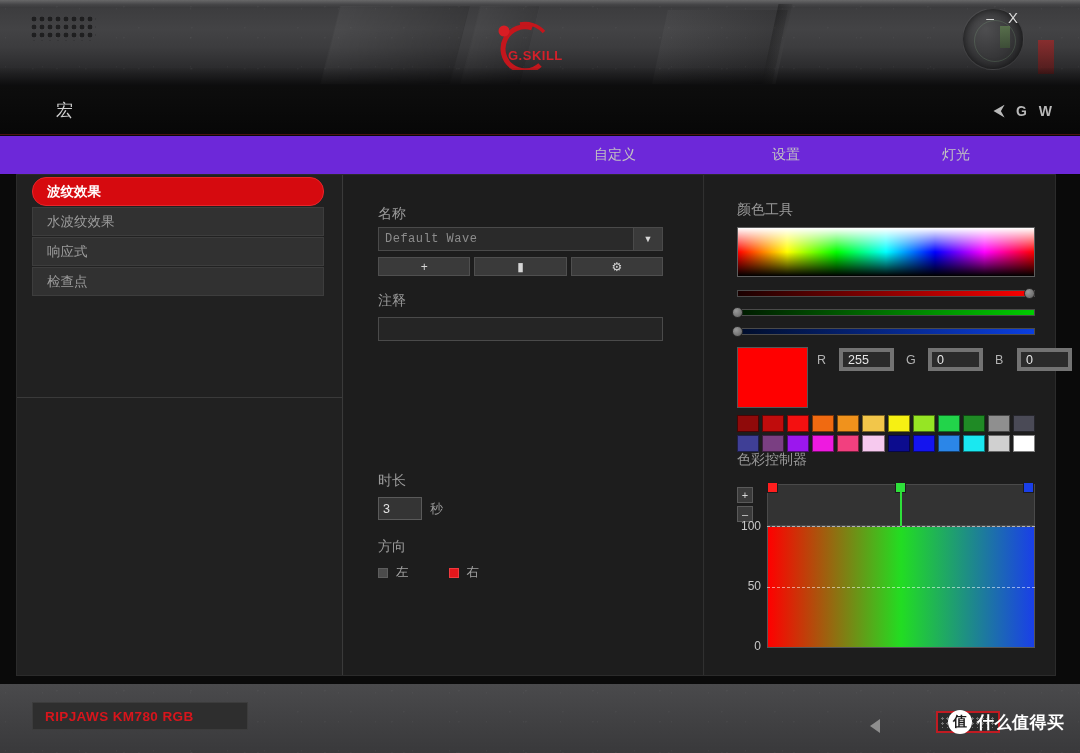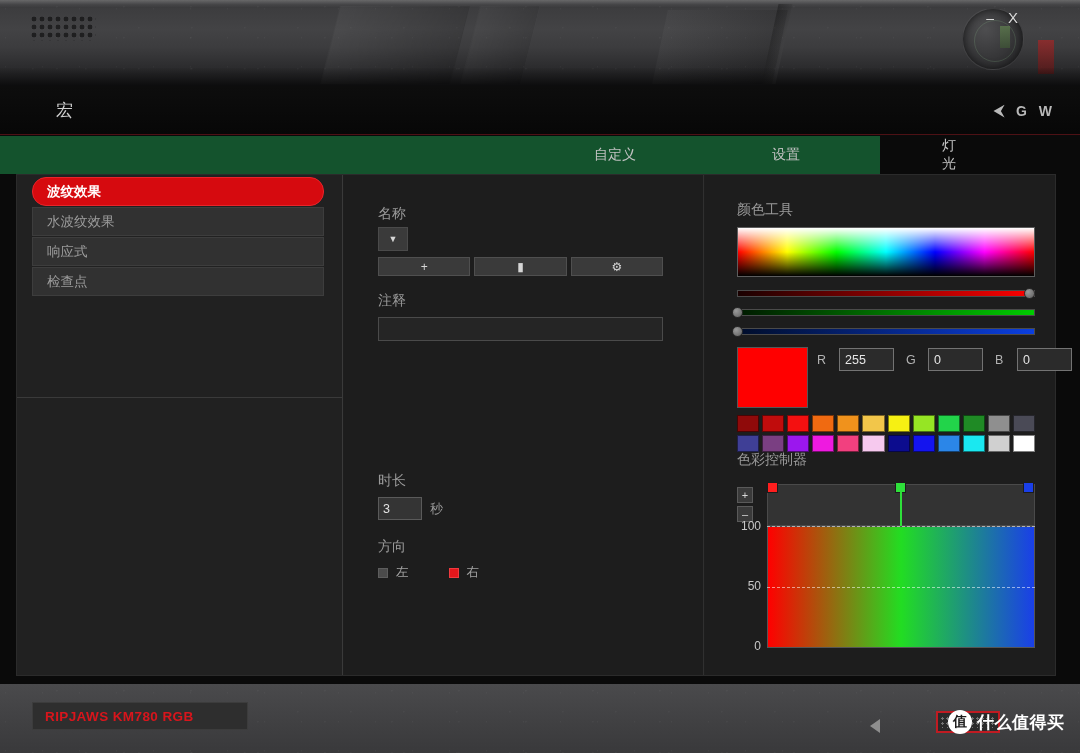--- a/index.html
+++ b/index.html
@@ -114,22 +114,22 @@
   .nav-macro { left:56px; color:#cfcfcf; }
   .nav-light { left:212px; color:#cf1d24; }
   .nav-right {
     position:absolute; right:28px; top:0; height:49px;
     display:flex; align-items:center; gap:12px;
   }
   .nav-right .glyph { color:#b9b9b9; font-size:14px; font-weight:bold; cursor:pointer; }
 
   
   .tabrow {
-    position:absolute; left:0; top:136px; width:880px; height:38px;
-    background:#14532d;
+    position:absolute; left:0; top:136px; width:1080px; height:38px;
+    background:#6d28d9;
   }
   .tab {
     position:absolute; top:0; height:38px; display:flex; align-items:center;
     font-size:14px; color:#c2c2c2; cursor:pointer;
   }
   .tab.t0 { left:594px; }
   .tab.t1 { left:772px; }
   .tab.t2 { left:942px; }
 
   
@@ -235,21 +235,21 @@
   .knob-b { left:27px; top:151px; }
 
   .preview-swatch {
     position:absolute; left:32px; top:172px; width:71px; height:61px;
     background:#ff0000; border:1px solid #565656;
   }
   .rgb-row { position:absolute; left:112px; top:173px; display:flex; align-items:center; }
   .rgb-grp { display:flex; align-items:center; }
   .rgb-lbl { width:22px; font-size:12.5px; color:#b3b3b3; text-align:left; }
   .rgb-field {
-    width:55px; height:23px; background:#2b2b2b; border:1px solid #737373;
+    width:55px; height:23px; background:#2b2b2b; border:4px solid #737373;
     color:#e6e6e6; font-size:12.5px; padding-left:5px;
     display:flex; align-items:center;
     font-family:"Liberation Sans", sans-serif;
   }
   .rgb-gap { width:12px; }
   .hex-row { position:absolute; left:112px; top:207px; display:flex; align-items:center; gap:6px; }
   .hex-lbl { font-size:12px; color:#a3a3a3; }
   .hex-field {
     width:76px; height:23px; background:#2b2b2b; border:1px solid #5c5c5c;
     color:#f0f0f0; font-size:12.5px; padding-left:5px; display:flex; align-items:center;
@@ -336,20 +336,28 @@
 <div id="app">
 
   <div class="banner">
     <div class="speck"></div>
     <div class="banner-ridge1"></div>
     <div class="banner-ridge2"></div>
     <div class="banner-ridge4"></div>
     <div class="banner-ridge3"></div>
     <div class="vent"></div>
 
+    <div class="brand">
+      <svg width="130" height="52" viewBox="0 0 130 52">
+        <path d="M52 10 A22 22 0 1 0 60 47" fill="none" stroke="#c4161c" stroke-width="5"></path>
+        <path d="M40 6 A26 26 0 0 1 64 14" fill="none" stroke="#c4161c" stroke-width="3.5"></path>
+        <circle cx="24" cy="13" r="5.5" fill="#d81d24"></circle>
+      </svg>
+      <div class="brand-text">G.SKILL</div>
+    </div>
 
     <div class="hw-knob"></div>
     <div class="hw-chip"></div>
     <div class="hw-red-tab"></div>
     <div class="banner-bevel"></div>
 
     <div class="win-ctrl">
       <span class="win-btn">–</span>
       <span class="win-btn close">X</span>
     </div>
@@ -378,20 +386,21 @@
         <div class="eff-item">水波纹效果</div>
         <div class="eff-item">响应式</div>
         <div class="eff-item">检查点</div>
       </div>
       <div class="sidebar-rule"></div>
     </div>
 
     <div class="panel-mid">
       <div class="lbl name-label">名称</div>
       <div class="name-row">
+        <div class="combo-text">Default Wave</div>
         <div class="combo-arrow">▼</div>
       </div>
       <div class="btn-row">
         <div class="sq-btn">+</div>
         <div class="sq-btn">▮</div>
         <div class="sq-btn">⚙</div>
       </div>
       <div class="lbl note-label">注释</div>
       <div class="note-input"></div>
 

